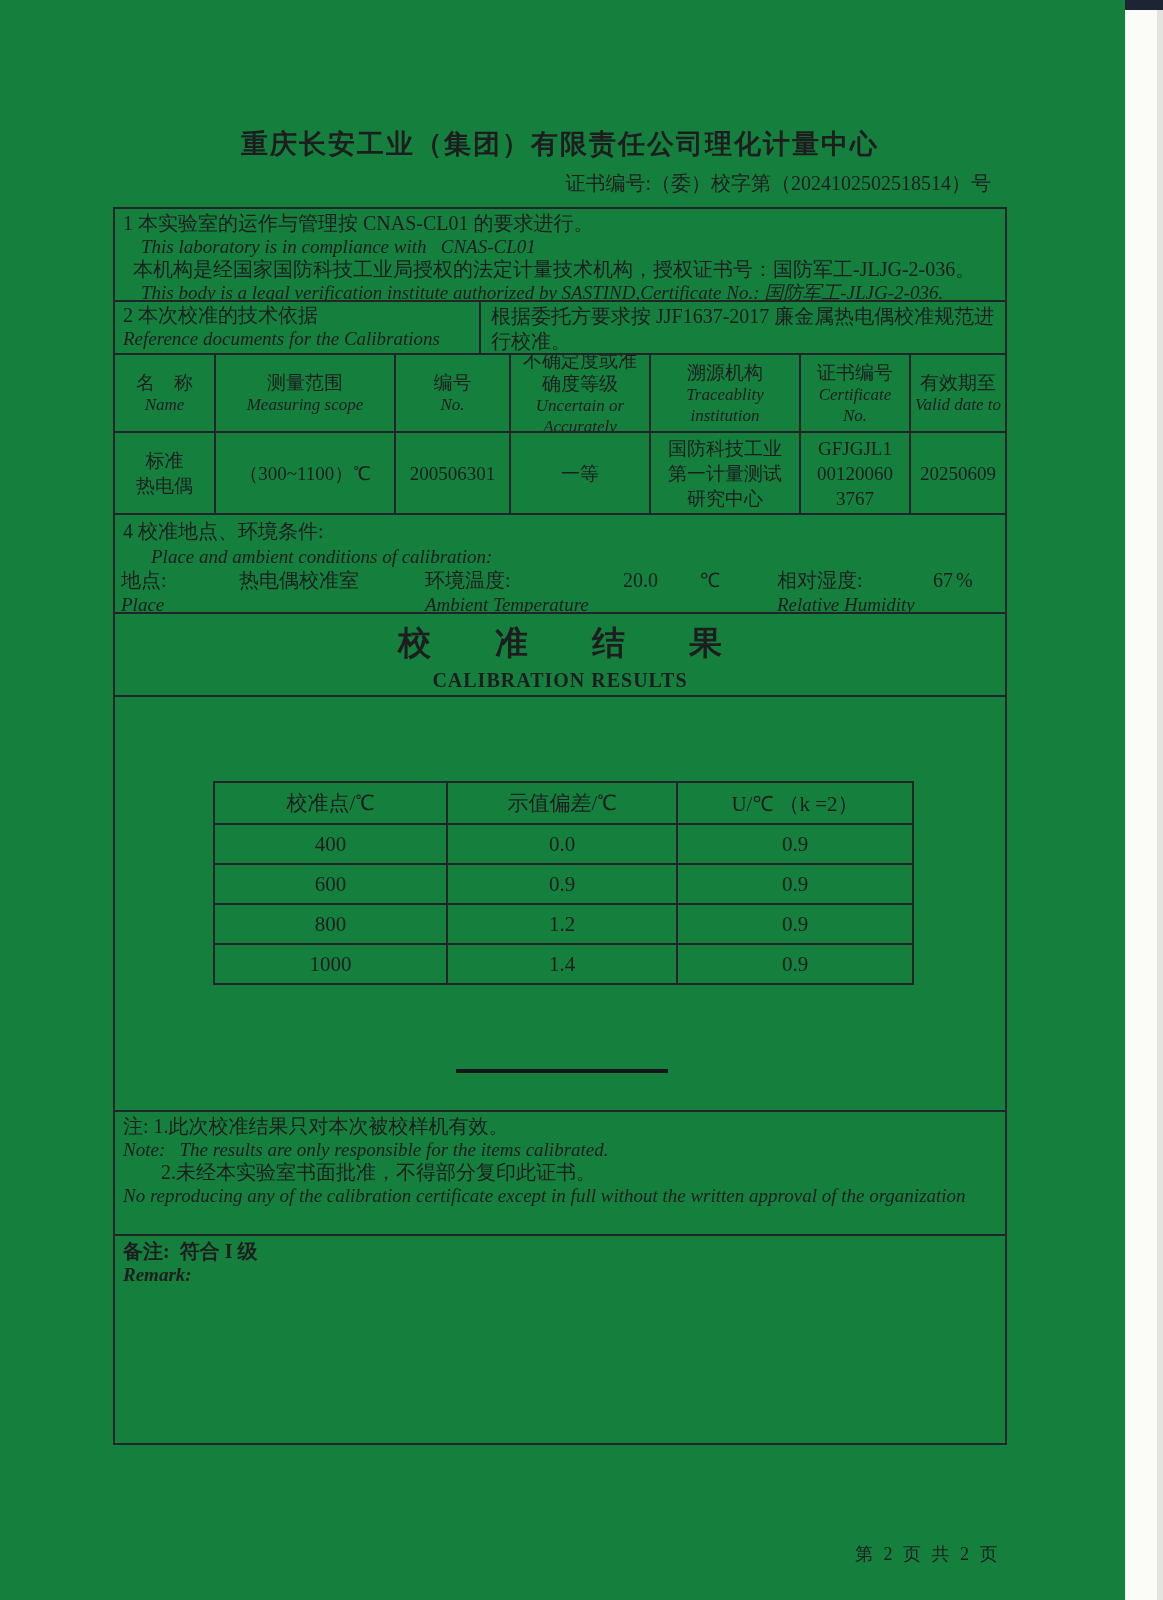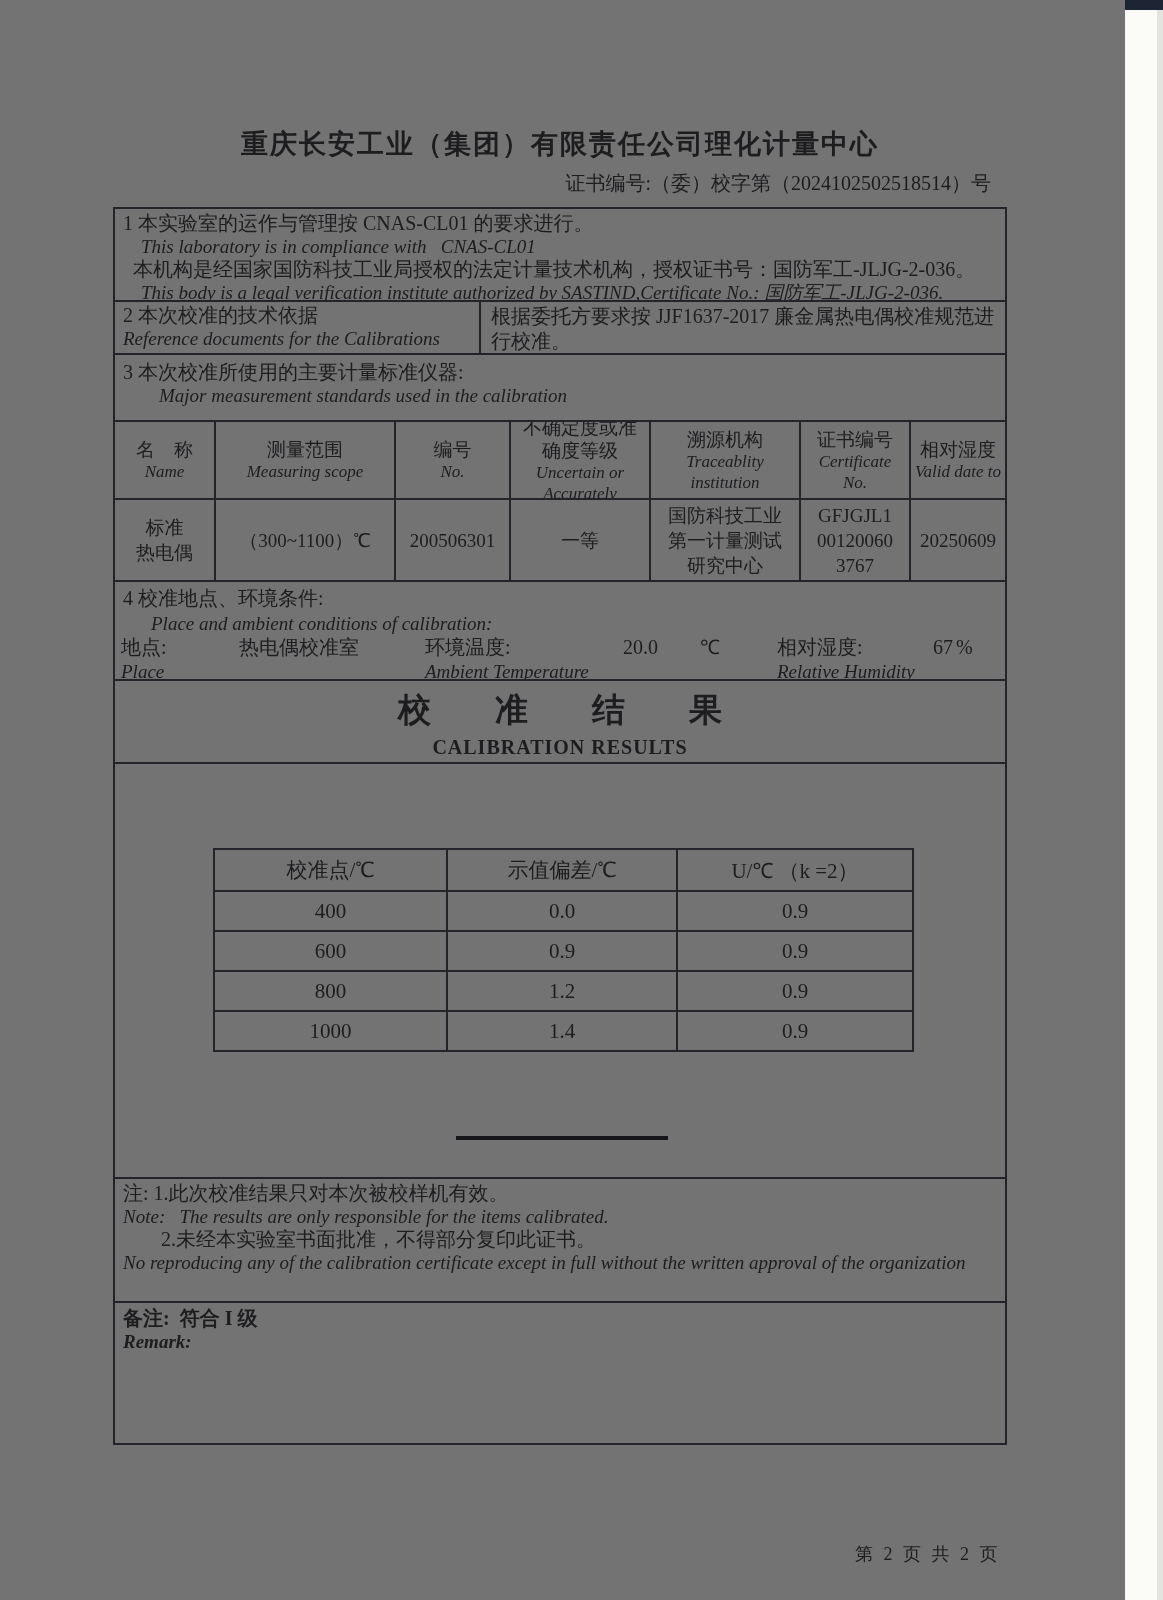--- a/index.html
+++ b/index.html
@@ -1,16 +1,16 @@
 <!DOCTYPE html>
 <html><head>
 <meta charset="utf-8">
 <style>
   html,body{margin:0;padding:0;background:#888;}
-  .screen{position:relative;width:1163px;height:1600px;background:#737373;overflow:hidden;
+  .screen{position:relative;width:1163px;height:1600px;background:#15803d;overflow:hidden;
           font-family:"Liberation Serif",serif;color:#1d1d20;}
   .scan-strip{position:absolute;top:0;right:0;width:38px;height:1600px;background:#fbfbf8;}
   .scan-strip-shadow{position:absolute;top:0;right:0;width:6px;height:1600px;background:#e3e3e0;}
   .navy-bar{position:absolute;top:0;right:0;width:38px;height:10px;background:#1d2433;}
 
   .org-title{position:absolute;left:113px;top:126px;width:894px;text-align:center;
              font-size:27px;font-weight:700;letter-spacing:2px;}
   .cert-line{position:absolute;left:113px;top:170px;width:878px;text-align:right;font-size:20px;}
 
   .doc{position:absolute;left:113px;top:207px;width:894px;height:1238px;
@@ -102,24 +102,20 @@
     <div class="row sec2">
       <div class="sec2-left">
         <div class="cn">2 本次校准的技术依据</div>
         <div class="en">Reference documents for the Calibrations</div>
       </div>
       <div class="sec2-right">
         <div class="cn" style="line-height:25px;">根据委托方要求按 JJF1637-2017 廉金属热电偶校准规范进行校准。</div>
       </div>
     </div>
 
-    <div class="row sec3">
-      <div class="cn">3 本次校准所使用的主要计量标准仪器:</div>
-      <div class="en">Major measurement standards used in the calibration</div>
-    </div>
 
     <div class="row std-head">
       <div class="std-cell c1">
         <div class="hcn pre">名　称</div>
         <div class="hen pre">Name</div>
       </div>
       <div class="std-cell c2">
         <div class="hcn pre">测量范围</div>
         <div class="hen pre">Measuring scope</div>
       </div>
@@ -137,21 +133,21 @@
         <div class="hcn pre">溯源机构</div>
         <div class="hen pre">Traceablity
 institution</div>
       </div>
       <div class="std-cell c6">
         <div class="hcn pre">证书编号</div>
         <div class="hen pre">Certificate
 No.</div>
       </div>
       <div class="std-cell">
-        <div class="hcn pre">相对湿度</div>
+        <div class="hcn pre">有效期至</div>
         <div class="hen pre">Valid date to</div>
       </div>
     </div>
 
     <div class="row std-data">
       <div class="std-cell c1">
         <div class="v pre">标准
 热电偶</div>
       </div>
       <div class="std-cell c2">

